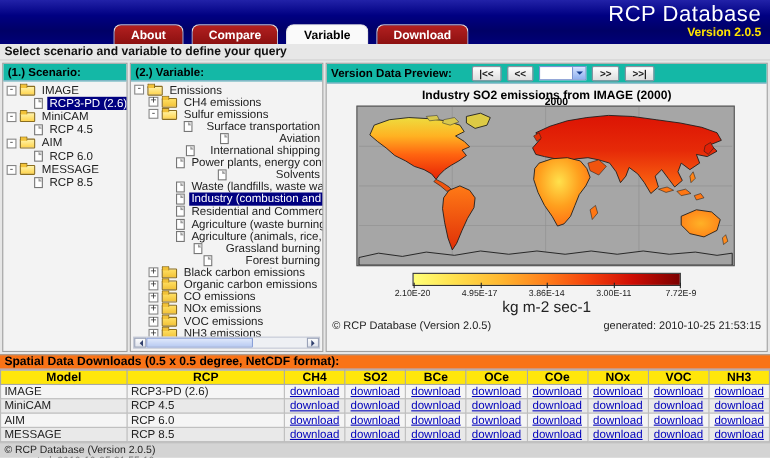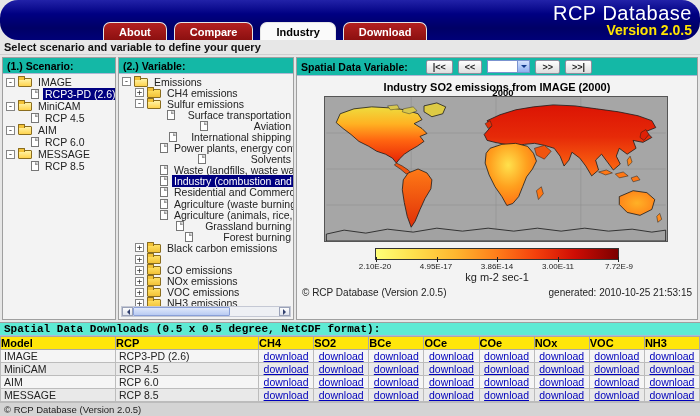--- a/index.html
+++ b/index.html
@@ -1,24 +1,24 @@
 <!DOCTYPE html>
 <html><head>
 <meta charset="utf-8">
 <style>
   * { box-sizing: border-box; margin: 0; padding: 0; }
   html,body { width:700px; height:416px; overflow:hidden; background:#e6e6e6;
               font-family:"Liberation Sans", sans-serif; }
 
   
   #header { position:relative; height:40px;
-            background:linear-gradient(180deg,#2222a8 0%,#000082 35%,#000066 70%,#000078 100%);border-radius:18px; }
+            background:linear-gradient(180deg,#2222a8 0%,#000082 35%,#000066 70%,#000078 100%); }
   .brand { position:absolute; top:3px; right:8px; text-align:right; }
   .brand .app { color:#ffffff; font-size:20px; line-height:21px; letter-spacing:0.5px; }
-  .brand .ver { color:#ffe400; font-size:14px; font-weight:bold; line-height:12px; }
+  .brand .ver { color:#ffe400; font-size:11px; font-weight:bold; line-height:12px; }
   #tabs { position:absolute; left:103px; bottom:0; display:flex; gap:7px; }
   .tab { display:block; padding:3px 15px 2px; font-size:11px; font-weight:bold;
          border-radius:7px 7px 0 0; border:1px solid #e6e6e6; border-bottom:none;
          background:linear-gradient(180deg,#b32020,#8c1010); color:#fff; cursor:pointer; }
   .tab.active { background:#fafafa; color:#000; }
 
   
   #subheader { height:15px; background:#e7e7e7; border-bottom:1px solid #cfcfcf;
                font-size:11px; font-weight:bold; color:#111; padding:1px 0 0 4px; }
 
@@ -73,42 +73,42 @@
   .maptitle { text-align:center; font-size:11px; font-weight:bold; margin-top:5px; color:#000; }
   .mapbox { width:346px; margin:3px auto 0; }
   .mapbox svg { display:block; border:1px solid #555; background:#a6a6a6; }
   .cbwrap { width:244px; margin:6px auto 0; position:relative; }
   .cbar { height:12px; border:1px solid #333;
           background:linear-gradient(90deg,#ffff78 0%,#ffe14e 15%,#ffb62f 33%,#ff7d1a 50%,
                       #f4400c 66%,#cf0d04 82%,#7c0000 100%); position:relative; }
   .cbtickmark { position:absolute; bottom:-3px; width:1px; height:5px; background:#222; }
   .cbticks { position:relative; height:10px; font-size:8px; color:#222; }
   .cbticks span { position:absolute; top:2px; transform:translateX(-50%); white-space:nowrap; }
-  .cbunit { text-align:center; font-size:11px; color:#222; margin-top:1px; }
+  .cbunit { text-align:center; font-size:14px; color:#222; margin-top:1px; }
   .pfoot { display:flex; justify-content:space-between; padding:4px 5px 0; font-size:10px; color:#222; }
 
   
   .hscroll { position:absolute; left:2px; right:2px; bottom:2px; height:11px;
              background:#eef0f4; border:1px solid #c4c8d4; display:flex; align-items:stretch; }
   .sbtn { width:11px; background:linear-gradient(#fdfdfd,#dfe3ec); border:1px solid #9aa2b8;
           display:flex; align-items:center; justify-content:center; cursor:pointer; }
   .sbtn i { width:0; height:0; border:3px solid transparent; }
   .sbtn.left i  { border-right-color:#31406e; margin-left:-2px; }
   .sbtn.right i { border-left-color:#31406e;  margin-right:-2px; }
   .sthumb { width:58%; background:linear-gradient(#dfe8fb,#b9cbf2); border:1px solid #8aa0d8;
             border-radius:1px; cursor:grab; }
   .sspace { flex:1; }
 
   
-  #dlbar { height:14px; background:#5eead4; border-top:1px solid #9f9f9f;
+  #dlbar { height:14px; background:#f97316; border-top:1px solid #9f9f9f;
            border-bottom:1px solid #aeb8d4; font-size:11px; font-weight:bold; color:#000;
-           padding:0 0 0 4px; line-height:13px;font-family:Liberation Mono, monospace; }
+           padding:0 0 0 4px; line-height:13px; }
   #dltable { width:700px; border-collapse:collapse; table-layout:fixed; }
   #dltable th { background:#ffe60a; font-size:11px; font-weight:bold; color:#000;
-                border:1px solid #a8a8a8; height:13px; text-align:left; padding:0; }
+                border:1px solid #a8a8a8; height:13px; text-align:center; padding:0; }
   #dltable td { font-size:10.5px; color:#222; border:1px solid #bcbcbc; height:11px;
                 padding:0 0 0 3px; white-space:nowrap; overflow:hidden; }
   #dltable tr:nth-child(odd) td  { background:#f5f5f5; }
   #dltable tr:nth-child(even) td { background:#e9e9e9; }
   #dltable td.c { text-align:center; padding:0; }
   .dl { color:#0000bb; text-decoration:underline; cursor:pointer; font-size:10.5px; }
 
   
   #pfooter { height:23px; background:#d4d4d4; border-top:1px solid #bcbcbc;
              font-size:9.5px; color:#222; padding:2px 0 0 4px; line-height:10px; }
@@ -117,21 +117,21 @@
 <body>
 
 <div id="header">
   <div class="brand">
     <div class="app">RCP Database</div>
     <div class="ver">Version 2.0.5</div>
   </div>
   <div id="tabs">
     <span class="tab">About</span>
     <span class="tab">Compare</span>
-    <span class="tab active">Industry</span>
+    <span class="tab active">Variable</span>
     <span class="tab">Download</span>
   </div>
 </div>
 
 <div id="subheader">Select scenario and variable to define your query</div>
 
 <div id="main">
 
   <div class="panel" id="panel-scenario">
     <div class="phead">(1.) Scenario:</div>
@@ -258,20 +258,21 @@
           <span class="tl">Forest burning</span>
         </div>
       <div class="trow vrow lv1">
           <span class="exp">+</span>
           <span class="ic folder"></span>
           <span class="tl">Black carbon emissions</span>
         </div>
       <div class="trow vrow lv1">
           <span class="exp">+</span>
           <span class="ic folder"></span>
+          <span class="tl">Organic carbon emissions</span>
         </div>
       <div class="trow vrow lv1">
           <span class="exp">+</span>
           <span class="ic folder"></span>
           <span class="tl">CO emissions</span>
         </div>
       <div class="trow vrow lv1">
           <span class="exp">+</span>
           <span class="ic folder"></span>
           <span class="tl">NOx emissions</span>
@@ -294,21 +295,21 @@
       <span class="sthumb"></span>
       <span class="sspace"></span>
       <span class="sbtn right">
           <i></i>
         </span>
     </div>
   </div>
 
   <div class="panel" id="panel-preview">
     <div class="phead">
-      <span>Spatial Data Variable:</span>
+      <span>Version Data Preview:</span>
       <span id="nav">
         <span class="navbtn">|&lt;&lt;</span>
         <span class="navbtn">&lt;&lt;</span>
         <span class="yearbox">
           <span class="val">2000</span>
           <span class="arrow">
               <i></i>
             </span>
         </span>
         <span class="navbtn">&gt;&gt;</span>

